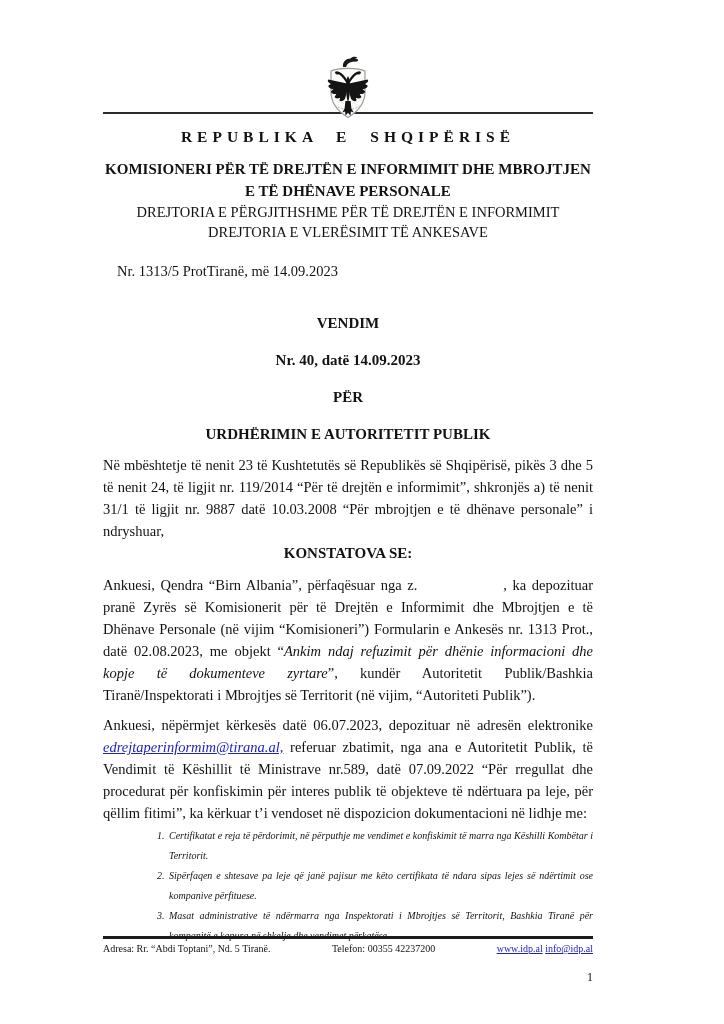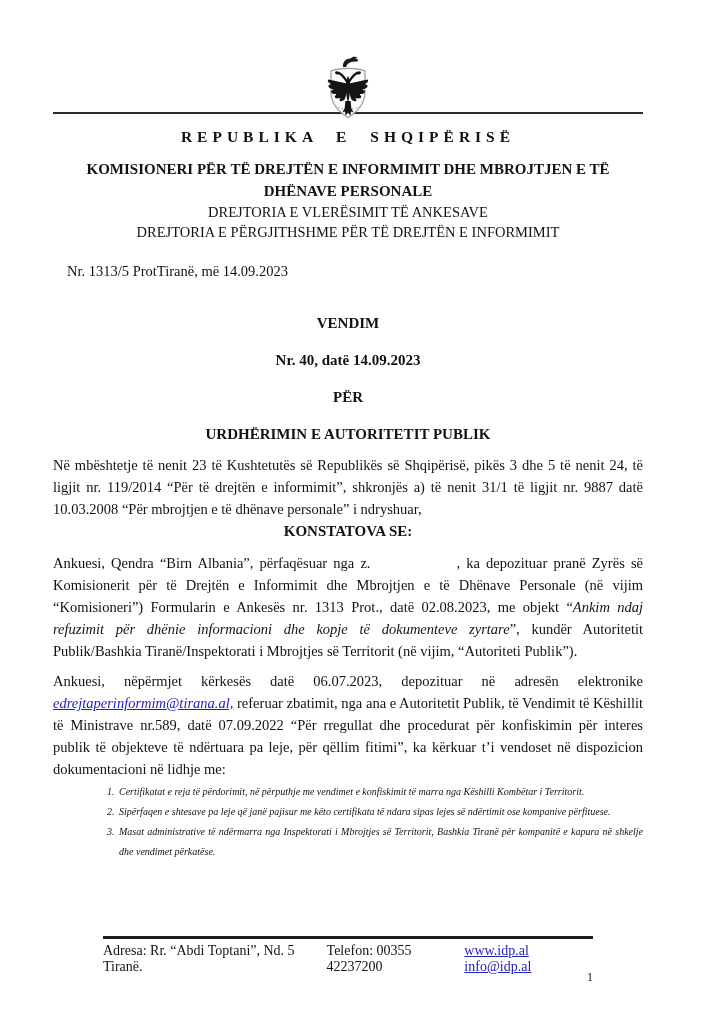--- a/index.html
+++ b/index.html
@@ -1,20 +1,20 @@
 <!DOCTYPE html>
 <html><head>
 <meta charset="utf-8">
 <style>
   html,body { margin:0; padding:0; background:#ffffff; }
   .page {
     position: relative;
     width: 696px; height: 1024px;
     box-sizing: border-box;
-    padding: 56px 53px 0;
+    padding: 56px 103px 0;
     background: #fff;
     font-family: "Liberation Serif", serif;
     font-size: 14.5px;
     color: #121212;
     overflow: hidden;
   }
   .emblem-block { position: relative; height: 66px; }
   .letterhead-rule { position: absolute; top: 56px; left: 0; right: 0; border-top: 2px solid #2b2b2b; }
   .coa { position: absolute; left: 50%; top: -2px; transform: translateX(-50%); }
   .republic {
@@ -37,21 +37,21 @@
   .em { font-style: italic; }
   a.email-link { color: #2121bd; font-style: italic; }
   ol.request-list {
     margin: 2px 0 0; padding-left: 64px;
     font-style: italic; font-size: 10px; line-height: 20px;
     text-align: justify;
   }
   ol.request-list li { padding-left: 2px; }
   ol.request-list li::marker { font-style: italic; }
   .doc-footer { position: absolute; left: 103px; right: 103px; top: 936px; border-top: 3px solid #1c1c1c; }
-  .footer-row { display: flex; justify-content: space-between; align-items: baseline; font-size: 14px; padding-top: 4px; }
+  .footer-row { display: flex; justify-content: space-between; align-items: baseline; font-size: 10px; padding-top: 4px; }
   .footer-links a { color: #2121bd; text-decoration: underline; }
   .page-number { position: absolute; right: 103px; top: 970px; font-size: 12px; }
 </style>
 </head>
 <body>
 
 <div class="page">
 
   <header>
     <div class="emblem-block">
@@ -67,22 +67,22 @@
             <path d="M27 27.5 C29.5 23 32.5 19.5 36 17.8 C38.6 16.6 40.6 17.6 39.8 19.2 C39.2 20.5 37 20.8 35.8 20.4 C33 22.6 30 26 28.4 29.5 Z"></path>
             <path d="M28 29.5 L46.5 25.5 C48 26.6 47 28.6 43.8 30 L46.4 31.2 C47.2 33 45 34.8 41.6 35.2 L44 37.2 C44.3 39.2 41.8 40.3 38.6 40 L40.4 42.8 C39.8 44.8 37.2 44.9 34.8 43.7 L35.6 46.6 C34 48.2 31.4 47 30 44.8 C28.6 41 28 35 28 29.5 Z"></path>
           </g>
           <use href="#coa-rt" transform="translate(54 0) scale(-1 1)"></use>
         </g>
       </svg>
     </div>
 
     <div class="republic">REPUBLIKA E SHQIPËRISË</div>
     <div class="institution">KOMISIONERI PËR TË DREJTËN E INFORMIMIT DHE MBROJTJEN E TË DHËNAVE PERSONALE</div>
+    <div class="directorate">DREJTORIA E PËRGJITHSHME PËR TË DREJTËN E INFORMIMIT</div>
     <div class="directorate">DREJTORIA E VLERËSIMIT TË ANKESAVE</div>
-    <div class="directorate">DREJTORIA E PËRGJITHSHME PËR TË DREJTËN E INFORMIMIT</div>
   </header>
 
   <div class="meta-row">
     <span class="prot">Nr. 1313/5 Prot</span>
     <span>Tiranë, më 14.09.2023</span>
   </div>
 
   <div class="c-h mt30">VENDIM</div>
   <div class="c-h mt15">Nr. 40, datë 14.09.2023</div>
   <div class="c-h mt15">PËR</div>

